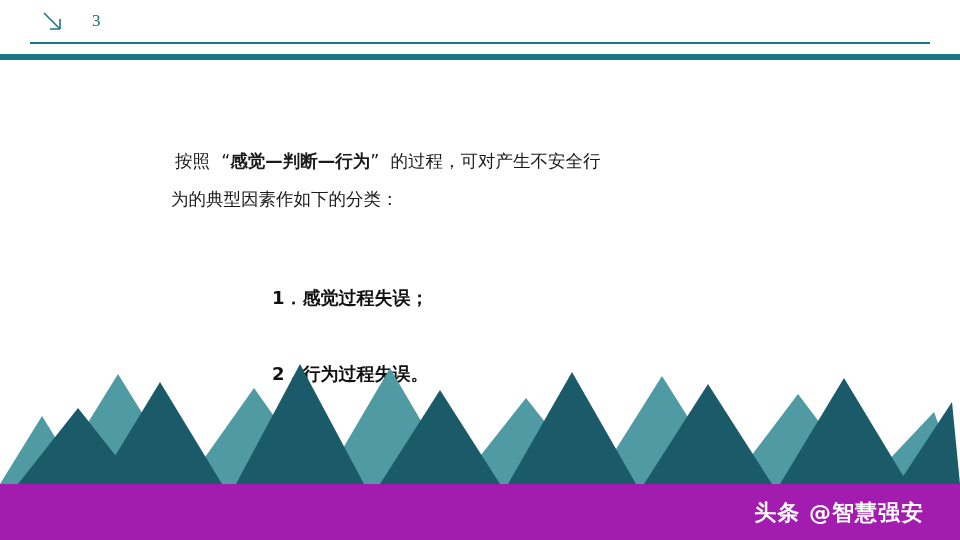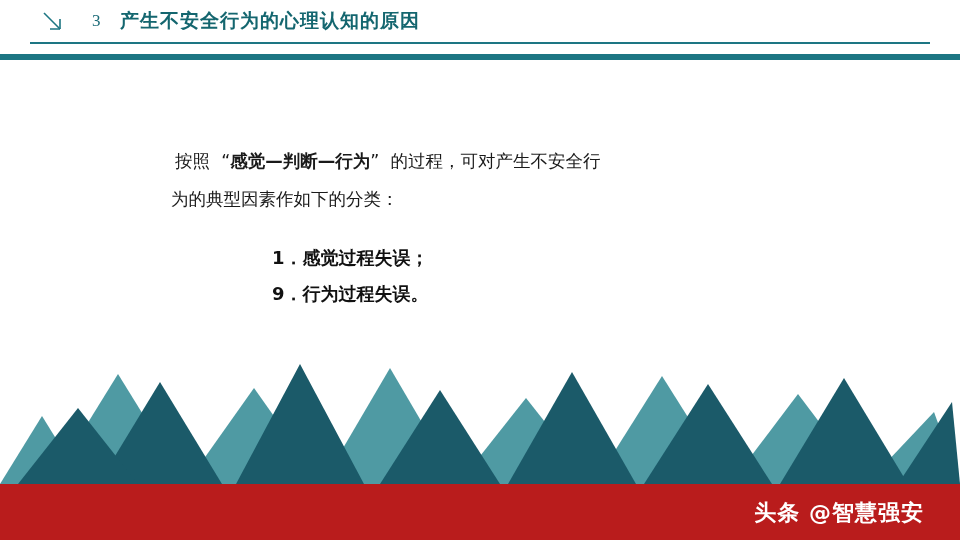--- a/index.html
+++ b/index.html
@@ -105,39 +105,40 @@
     left: 272px;
     top: 110px;
   }
   .list-item {
     font-size: 18px;
     font-weight: bold;
     color: #111111;
     line-height: 36px;
     white-space: pre;
     font-family: "DejaVu Sans", sans-serif;
+    margin-top: 40px;
   }
 
   
   .mountains {
     position: absolute;
     left: 0;
     bottom: 56px;
     width: 960px;
     height: 130px;
   }
 
   
   .footer {
     position: absolute;
     left: 0;
     bottom: 0;
     width: 960px;
     height: 56px;
-    background: #b91c1c;
+    background: #a21caf;
   }
   .footer-text {
     position: absolute;
     right: 36px;
     top: 14px;
     color: #ffffff;
     font-size: 22px;
     font-weight: bold;
     letter-spacing: 1px;
     font-family: "DejaVu Sans", sans-serif;
@@ -150,32 +151,31 @@
 <div class="slide">
 
   <div class="header">
     <span class="header-arrow">
       <svg width="26" height="26" viewBox="0 0 26 26">
         <path d="M4 3 L20 19" stroke="#1d7683" stroke-width="1.6" fill="none"></path>
         <path d="M20 19 L20 9 M20 19 L10 19" stroke="#1d7683" stroke-width="1.6" fill="none"></path>
       </svg>
     </span>
     <span class="header-num">3</span>
-    <span class="header-title">产生不安全行为的心理认知的原因</span>
     <div class="header-rule-thin"></div>
     <div class="header-rule-thick"></div>
   </div>
 
   <div class="body-block">
     <div class="para para-line1"><span>按照  “</span><span class="bold">感觉—判断—行为</span><span>”  的过程，可对产生不安全行</span></div>
     <div class="para para-line2">为的典型因素作如下的分类：</div>
 
     <div class="list">
       <div class="list-item">1．感觉过程失误；</div>
-      <div class="list-item">9．行为过程失误。</div>
+      <div class="list-item">2．行为过程失误。</div>
     </div>
   </div>
 
   <div class="mountains">
     <svg width="960" height="130" viewBox="0 0 960 130" preserveAspectRatio="none">
 
       <g fill="#4f9aa3">
         <path d="M50 130 L118 20 L186 130 Z"></path>
         <path d="M186 130 L254 34 L322 130 Z"></path>
         <path d="M322 130 L390 14 L458 130 Z"></path>

